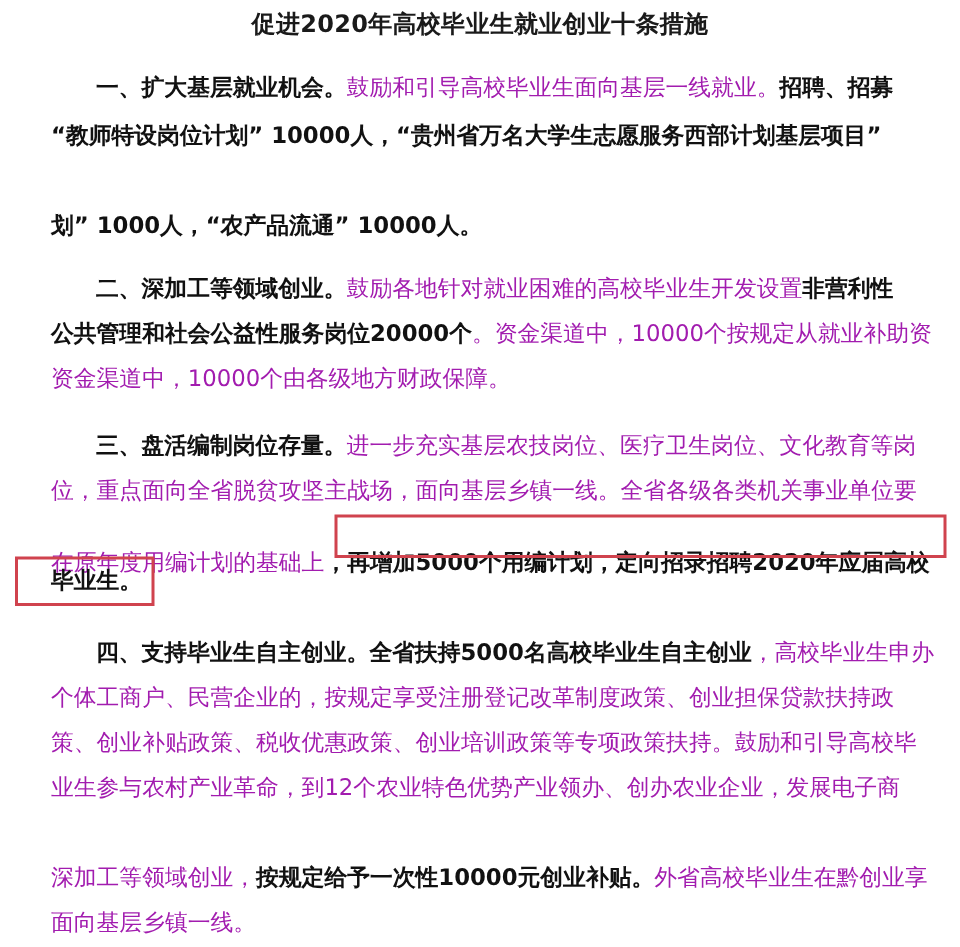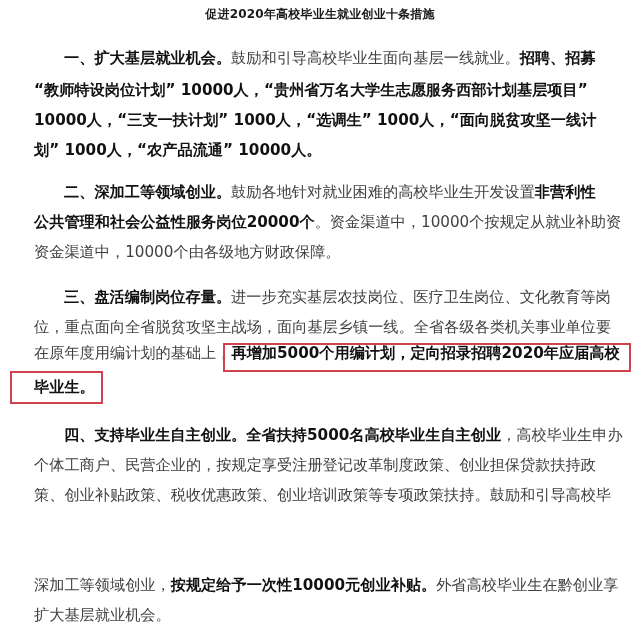--- a/index.html
+++ b/index.html
@@ -20,57 +20,54 @@
     left: 0; top: 0;
     width: 640px;
     height: 631px;
   }
   .title {
     position: absolute;
     left: 0;
     top: 6px;
     width: 640px;
     text-align: center;
-    font-size: 12px;
+    font-size: 16px;
     font-weight: bold;
     color: #1a1a1a;
     letter-spacing: 0.2px;
   }
   .line {
     position: absolute;
     left: 34px;
     white-space: nowrap;
     font-size: 15.2px;
     line-height: 20px;
     color: #333;
   }
   .line.indent { left: 64px; }
   .b { font-weight: bold; color: #111; text-align: right; }
-  .r { font-weight: normal; color: #404040; }
+  .r { font-weight: normal; color: #a21caf; }
   .redbox {
     position: absolute;
     border: 2px solid #d0434e;
     box-sizing: border-box;
     pointer-events: none;
   }
 </style>
 </head>
 <body>
 
 <div class="doc">
   <div class="title">促进2020年高校毕业生就业创业十条措施</div>
 
   <div class="line indent" style="top:48px">
     <span class="b">一、扩大基层就业机会。</span><span class="r">鼓励和引导高校毕业生面向基层一线就业。</span><span class="b">招聘、招募</span>
   </div>
   <div class="line" style="top:80px">
     <span class="b">“教师特设岗位计划” 10000人，“贵州省万名大学生志愿服务西部计划基层项目”</span>
-  </div>
-  <div class="line" style="top:110px">
-    <span class="b">10000人，“三支一扶计划” 1000人，“选调生” 1000人，“面向脱贫攻坚一线计</span>
   </div>
   <div class="line" style="top:140px">
     <span class="b">划” 1000人，“农产品流通” 10000人。</span>
   </div>
 
   <div class="line indent" style="top:182px">
     <span class="b">二、深加工等领域创业。</span><span class="r">鼓励各地针对就业困难的高校毕业生开发设置</span><span class="b">非营利性</span>
   </div>
   <div class="line" style="top:212px">
     <span class="b">公共管理和社会公益性服务岗位20000个</span><span class="r">。资金渠道中，10000个按规定从就业补助资</span>
@@ -78,37 +75,40 @@
   <div class="line" style="top:242px">
     <span class="r">资金渠道中，10000个由各级地方财政保障。</span>
   </div>
 
   <div class="line" style="top:317px">
     <span class="r">位，重点面向全省脱贫攻坚主战场，面向基层乡镇一线。全省各级各类机关事业单位要</span>
   </div>
   <div class="line indent" style="top:287px">
     <span class="b">三、盘活编制岗位存量。</span><span class="r">进一步充实基层农技岗位、医疗卫生岗位、文化教育等岗</span>
   </div>
-  <div class="line" style="top:343px">
+  <div class="line" style="top:365px">
     <span class="r">在原年度用编计划的基础上</span><span class="b">，再增加5000个用编计划，定向招录招聘2020年应届高校</span>
   </div>
   <div class="line" style="top:377px">
     <span class="b">毕业生。</span>
   </div>
   <div class="redbox" style="left:223px; top:343px; width:408px; height:29px;"></div>
   <div class="redbox" style="left:10px; top:371px; width:93px; height:33px;"></div>
 
   <div class="line indent" style="top:425px">
     <span class="b">四、支持毕业生自主创业。全省扶持5000名高校毕业生自主创业</span><span class="r">，高校毕业生申办</span>
   </div>
   <div class="line" style="top:455px">
     <span class="r">个体工商户、民营企业的，按规定享受注册登记改革制度政策、创业担保贷款扶持政</span>
   </div>
   <div class="line" style="top:485px">
     <span class="r">策、创业补贴政策、税收优惠政策、创业培训政策等专项政策扶持。鼓励和引导高校毕</span>
   </div>
+  <div class="line" style="top:515px">
+    <span class="r">业生参与农村产业革命，到12个农业特色优势产业领办、创办农业企业，发展电子商</span>
+  </div>
   <div class="line" style="top:575px">
     <span class="r">深加工等领域创业，</span><span class="b">按规定给予一次性10000元创业补贴。</span><span class="r">外省高校毕业生在黔创业享</span>
   </div>
   <div class="line" style="top:605px">
-    <span class="r">扩大基层就业机会。</span>
+    <span class="r">面向基层乡镇一线。</span>
   </div>
 </div>
 
 </body></html>

